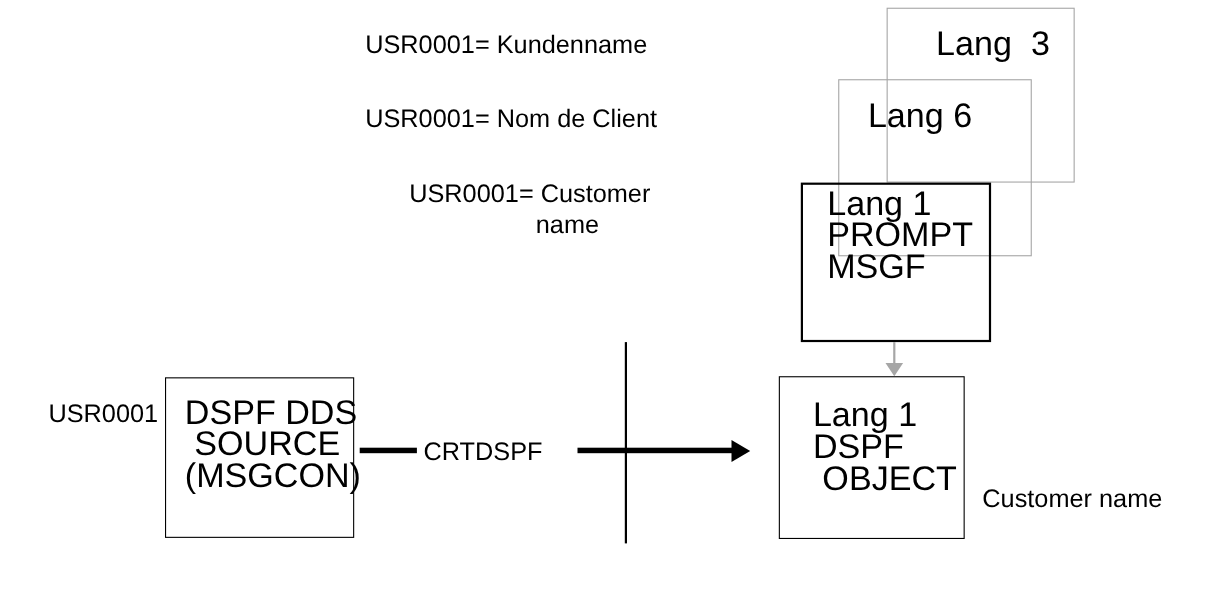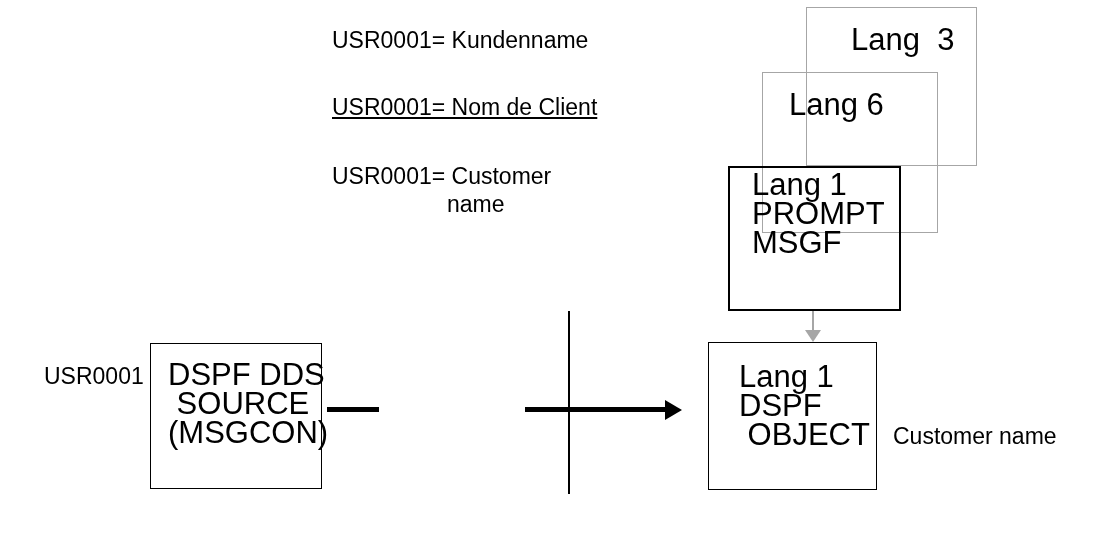--- a/index.html
+++ b/index.html
@@ -20,21 +20,21 @@
   }
   .abs { position: absolute; }
 
   
   .txt {
     font-size: 23px;
     line-height: 28px;
     white-space: pre;
     color: #000000;
   }
-  .txt-wrap { white-space: pre-wrap; }
+  .txt-wrap { white-space: pre-wrap; margin-left: 40px; }
 
   
   .box {
     box-sizing: border-box;
     background: transparent;
   }
   .box-thin-black { border: 1.5px solid #000000; text-decoration: underline; }
   .box-thick-black { border: 2.5px solid #000000; }
   .box-gray { border: 1.5px solid #A6A6A6; }
 
@@ -71,21 +71,21 @@
     border-top: 12px solid #A6A6A6;
   }
 </style>
 </head>
 <body>
 
 <div id="canvas">
 
   <div class="abs txt" style="left:332px; top:26px;">USR0001= Kundenname</div>
 
-  <div class="abs txt" style="left:332px; top:93px;text-decoration:underline;">USR0001= Nom de Client</div>
+  <div class="abs txt" style="left:332px; top:93px;">USR0001= Nom de Client</div>
 
   <div class="abs txt txt-wrap" style="left:332px; top:162px; width:300px;">USR0001= Customer
                   name</div>
 
   <div class="abs box box-gray" style="left:806px; top:7px; width:171px; height:159px;">
     <span class="box-label" style="left:44px; top:17px;">Lang  3</span>
   </div>
 
   <div class="abs box box-gray" style="left:762px; top:72px; width:176px; height:161px;">
     <span class="box-label" style="left:26px; top:17px;">Lang 6</span>
@@ -103,27 +103,28 @@
   <div class="abs txt" style="left:44px; top:362px;">USR0001</div>
 
   <div class="abs box box-thin-black" style="left:150px; top:343px; width:172px; height:146px;">
     <span class="box-label" style="left:17px; top:16px;">DSPF DDS
  SOURCE
 (MSGCON)</span>
   </div>
 
   <div class="abs hline-thick" style="left:327px; top:407px; width:52px;"></div>
 
+  <div class="abs txt" style="left:385px; top:396px;">CRTDSPF</div>
 
   <div class="abs hline-thick" style="left:525px; top:407px; width:146px;"></div>
   <div class="abs arrow-head-black" style="left:665px; top:400px;"></div>
 
   <div class="abs vline-thin" style="left:568px; top:311px; height:183px;"></div>
 
   <div class="abs box box-thin-black" style="left:708px; top:342px; width:169px; height:148px;">
     <span class="box-label" style="left:30px; top:19px;">Lang 1
 DSPF
  OBJECT</span>
   </div>
 
-  <div class="abs txt" style="left:893px; top:422px;text-align:right;">Customer name</div>
+  <div class="abs txt" style="left:893px; top:439px;text-align:right;">Customer name</div>
 
 </div>
 
 </body></html>

